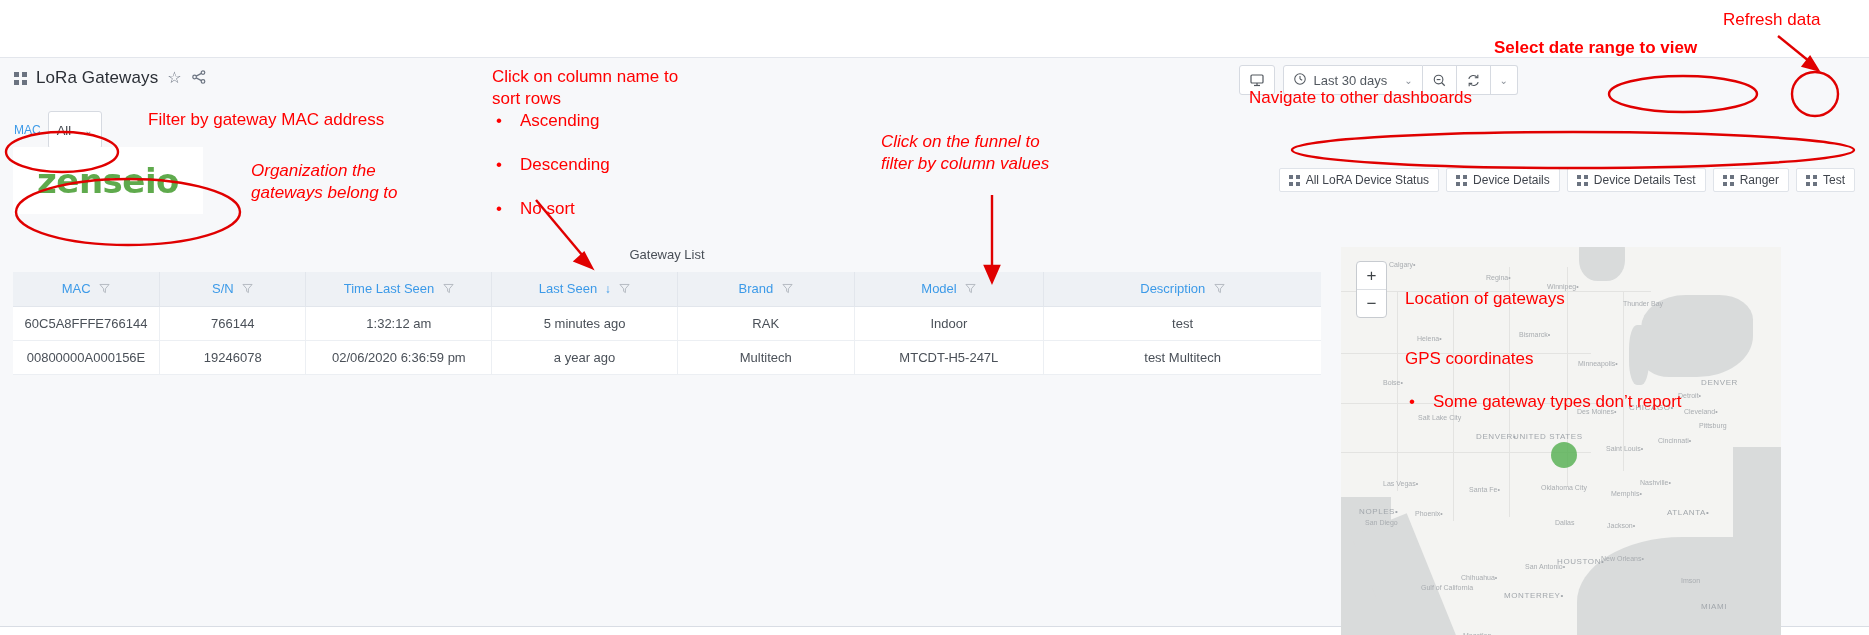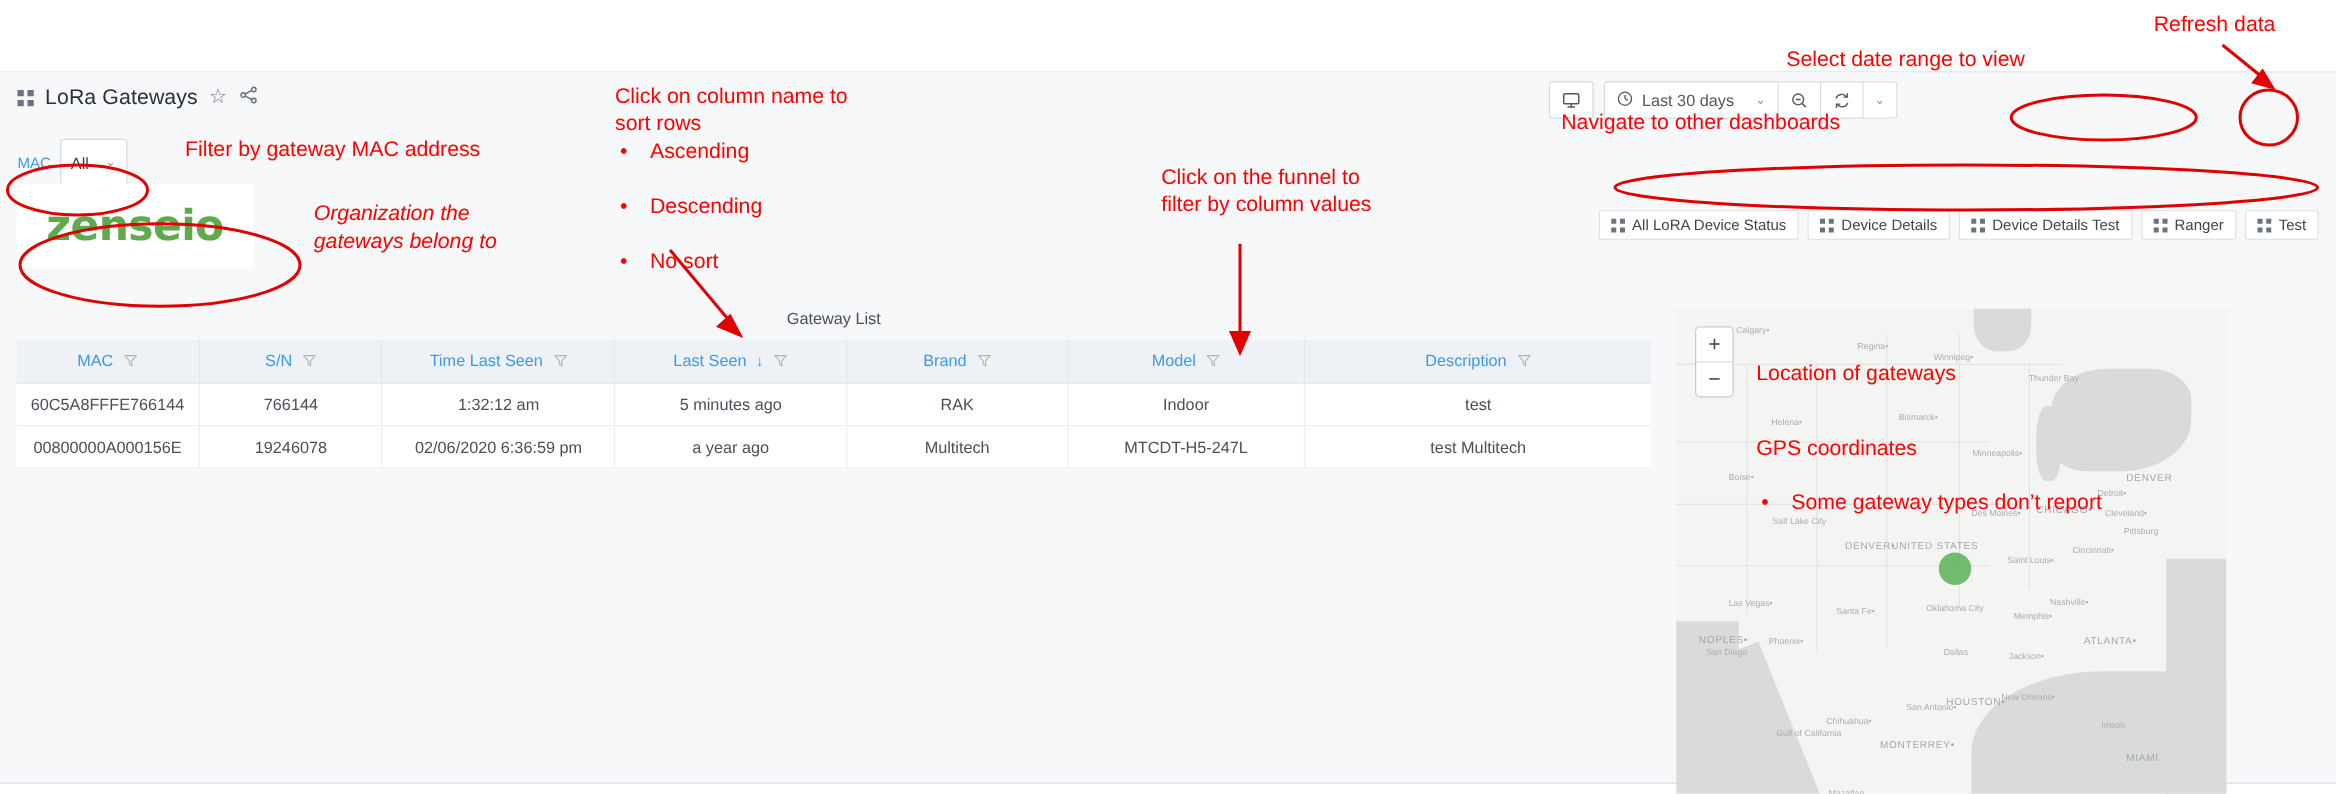--- a/index.html
+++ b/index.html
@@ -622,29 +622,29 @@
       <line x1="536" y1="200" x2="588" y2="262"></line>
       <polygon points="592,268 575,261 584,253"></polygon>
     </g>
     <g stroke="#e00000" stroke-width="2.4" fill="#e00000">
       <line x1="992" y1="195" x2="992" y2="272"></line>
       <polygon points="992,282 985,266 999,266"></polygon>
     </g>
   </svg>
 
   <div class="anno" style="left:1723px; top:9px;">Refresh data</div>
-  <div class="anno" style="left:1429px; top:37px;">Select date range to view</div>
+  <div class="anno" style="left:1494px; top:37px;font-weight:bold;">Select date range to view</div>
   <div class="anno" style="left:492px; top:66px;">Click on column name to
 sort rows</div>
   <div class="anno anno-li" style="left:492px; top:110px;">Ascending</div>
   <div class="anno anno-li" style="left:492px; top:132px;">Descending</div>
   <div class="anno anno-li" style="left:492px; top:154px;">No sort</div>
   <div class="anno" style="left:148px; top:109px;">Filter by gateway MAC address</div>
   <div class="anno" style="left:1249px; top:87px;">Navigate to other dashboards</div>
-  <div class="anno" style="left:929px; top:131px;">Click on the funnel to
+  <div class="anno" style="left:881px; top:131px;font-style:italic;">Click on the funnel to
 filter by column values</div>
   <div class="anno" style="left:251px; top:160px;font-style:italic;">Organization the
 gateways belong to</div>
   <div class="anno" style="left:1405px; top:288px;">Location of gateways</div>
   <div class="anno anno-li" style="left:1405px; top:325px;">Some gateway types don’t report</div>
   <div class="anno" style="left:1405px; top:348px;">GPS coordinates</div>
 
 </div>
 
 </body></html>

